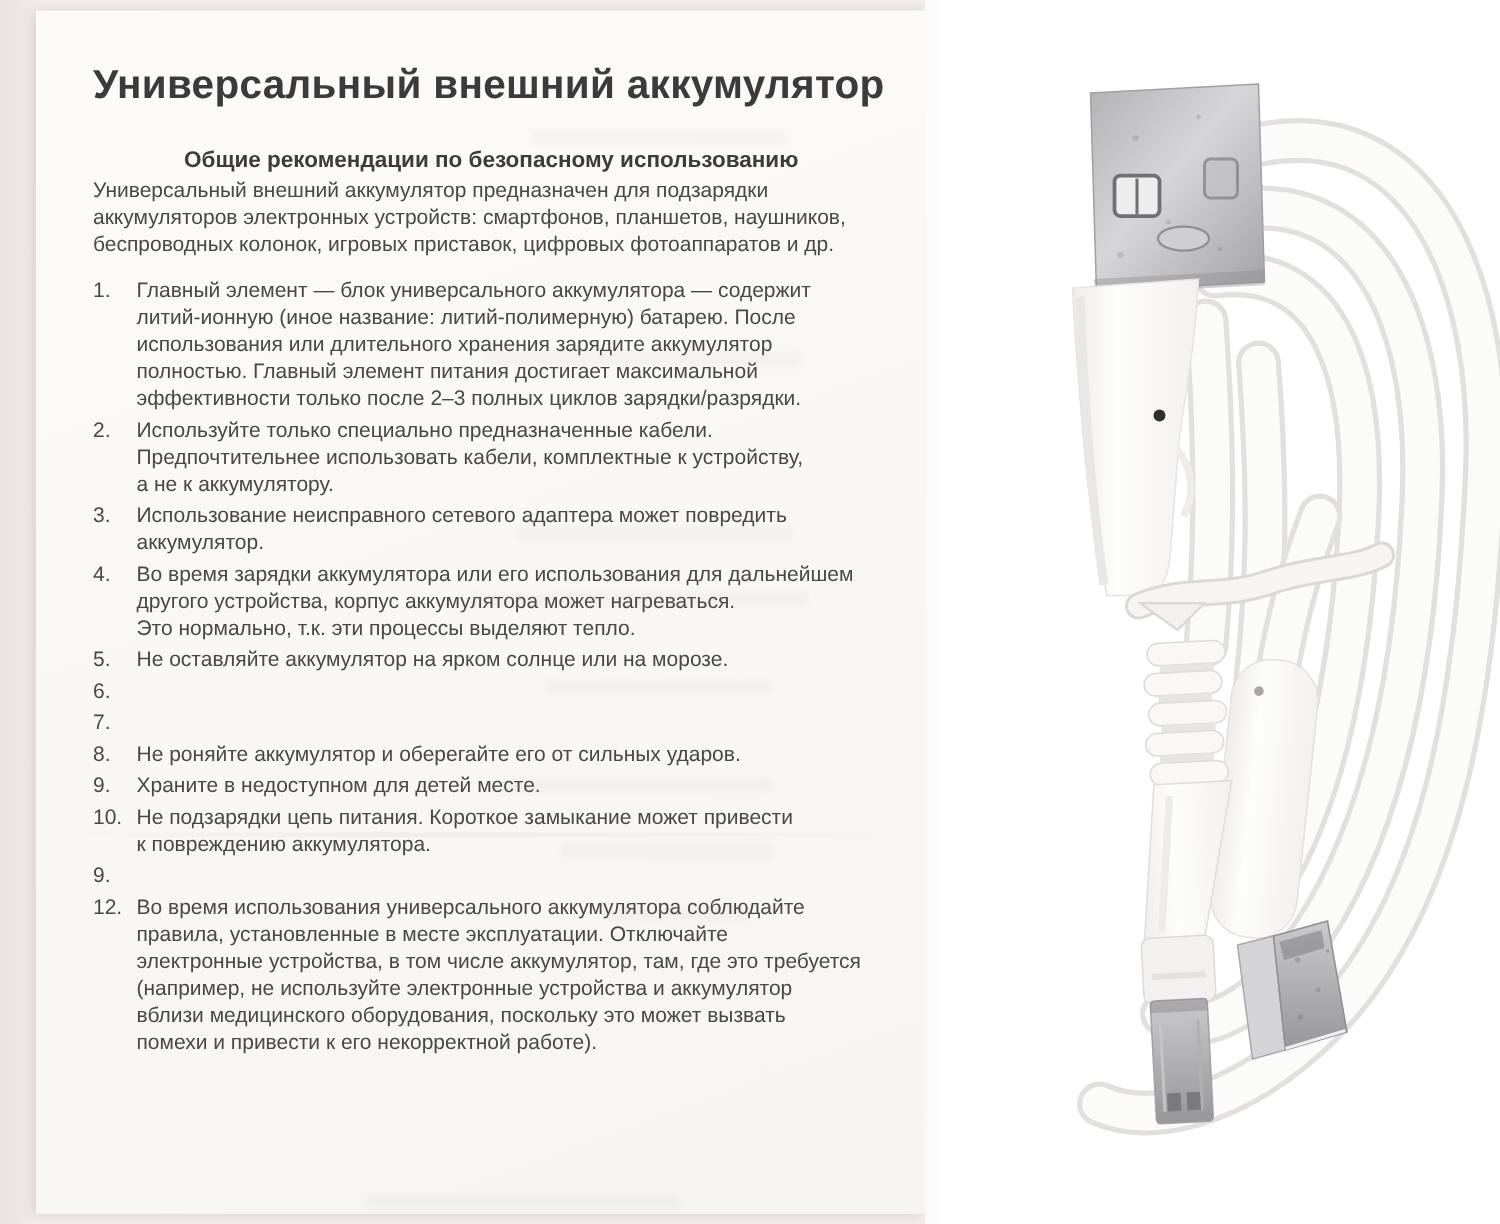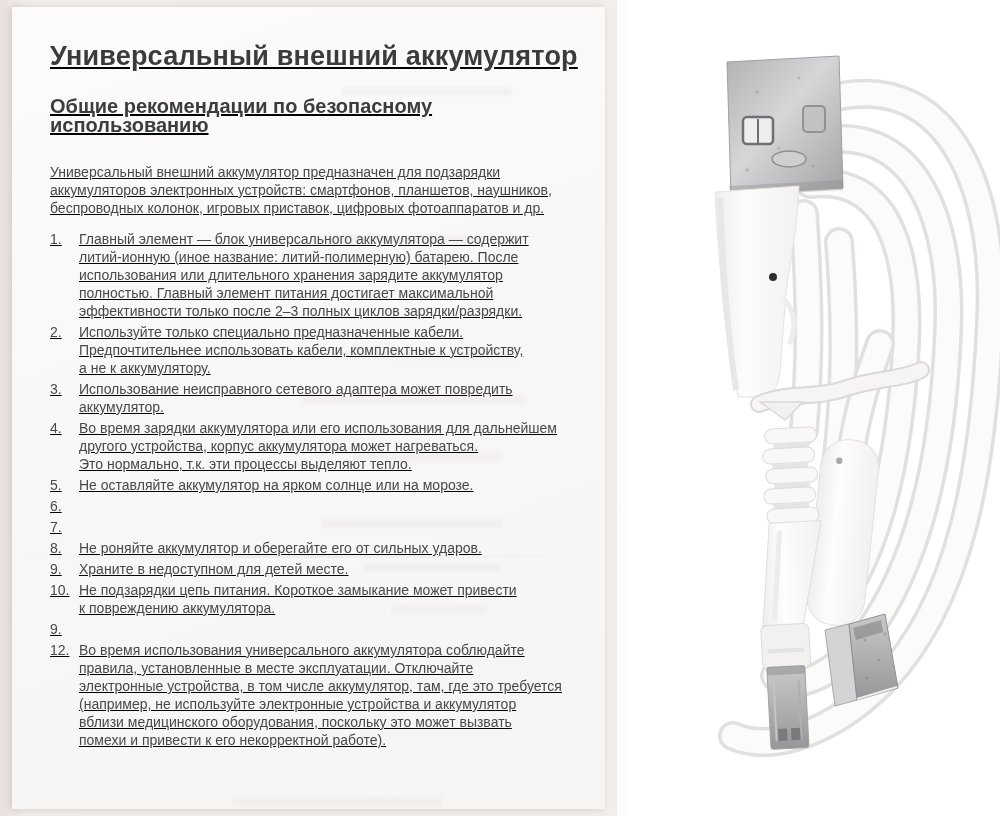--- a/index.html
+++ b/index.html
@@ -6,34 +6,34 @@
   .stage{
     position:relative;width:1000px;height:816px;overflow:hidden;
     font-family:"Liberation Sans",sans-serif;background:#ffffff;
   }
   
   .doc-area{
     position:absolute;left:0;top:0;width:617px;height:816px;
     background:linear-gradient(90deg,#e9e2e1 0,#efe9e8 18px,#f3eeec 26px);
   }
   .paper{
-    position:absolute;left:12px;top:7px;width:593px;height:802px;
+    position:absolute;left:24px;top:7px;width:593px;height:802px;
     background:linear-gradient(160deg,#fcfbfa 0%,#f9f7f6 55%,#f7f5f4 100%);
     box-shadow:-5px 0 7px rgba(80,60,55,.07), 0 -3px 5px rgba(80,60,55,.05), 0 4px 6px rgba(80,60,55,.06);
-    padding:34px 24px 0 38px;box-sizing:border-box;text-decoration:underline;
+    padding:34px 24px 0 38px;box-sizing:border-box;
   }
   .paper h1{
     margin:0;font-size:27px;line-height:30px;font-weight:700;
     color:#3b3b3b;letter-spacing:.2px;
   }
   .paper h2{
-    margin:26px 0 0;font-size:20px;line-height:19px;font-weight:700;color:#3c3c3c;
+    margin:26px 0 0;font-size:15px;line-height:19px;font-weight:700;color:#3c3c3c;text-align:center;
   }
   .intro{
-    margin:28px 0 0;font-size:14px;line-height:18px;color:#484848;white-space:pre-line;
+    margin:1px 0 0;font-size:14px;line-height:18px;color:#484848;white-space:pre-line;
   }
   ol.safety{list-style:none;margin:13px 0 0;padding:0;}
   ol.safety li{display:flex;margin:0 0 3px;font-size:14px;line-height:18px;color:#484848;}
   ol.safety .num{width:29px;flex:none;}
   ol.safety .txt{white-space:pre-line;}
   .crease{
     position:absolute;left:0;right:0;top:548px;height:3px;
     background:linear-gradient(90deg,transparent,rgba(60,40,35,.05) 40%,rgba(60,40,35,.03) 70%,transparent);
   }
   .ghost{

